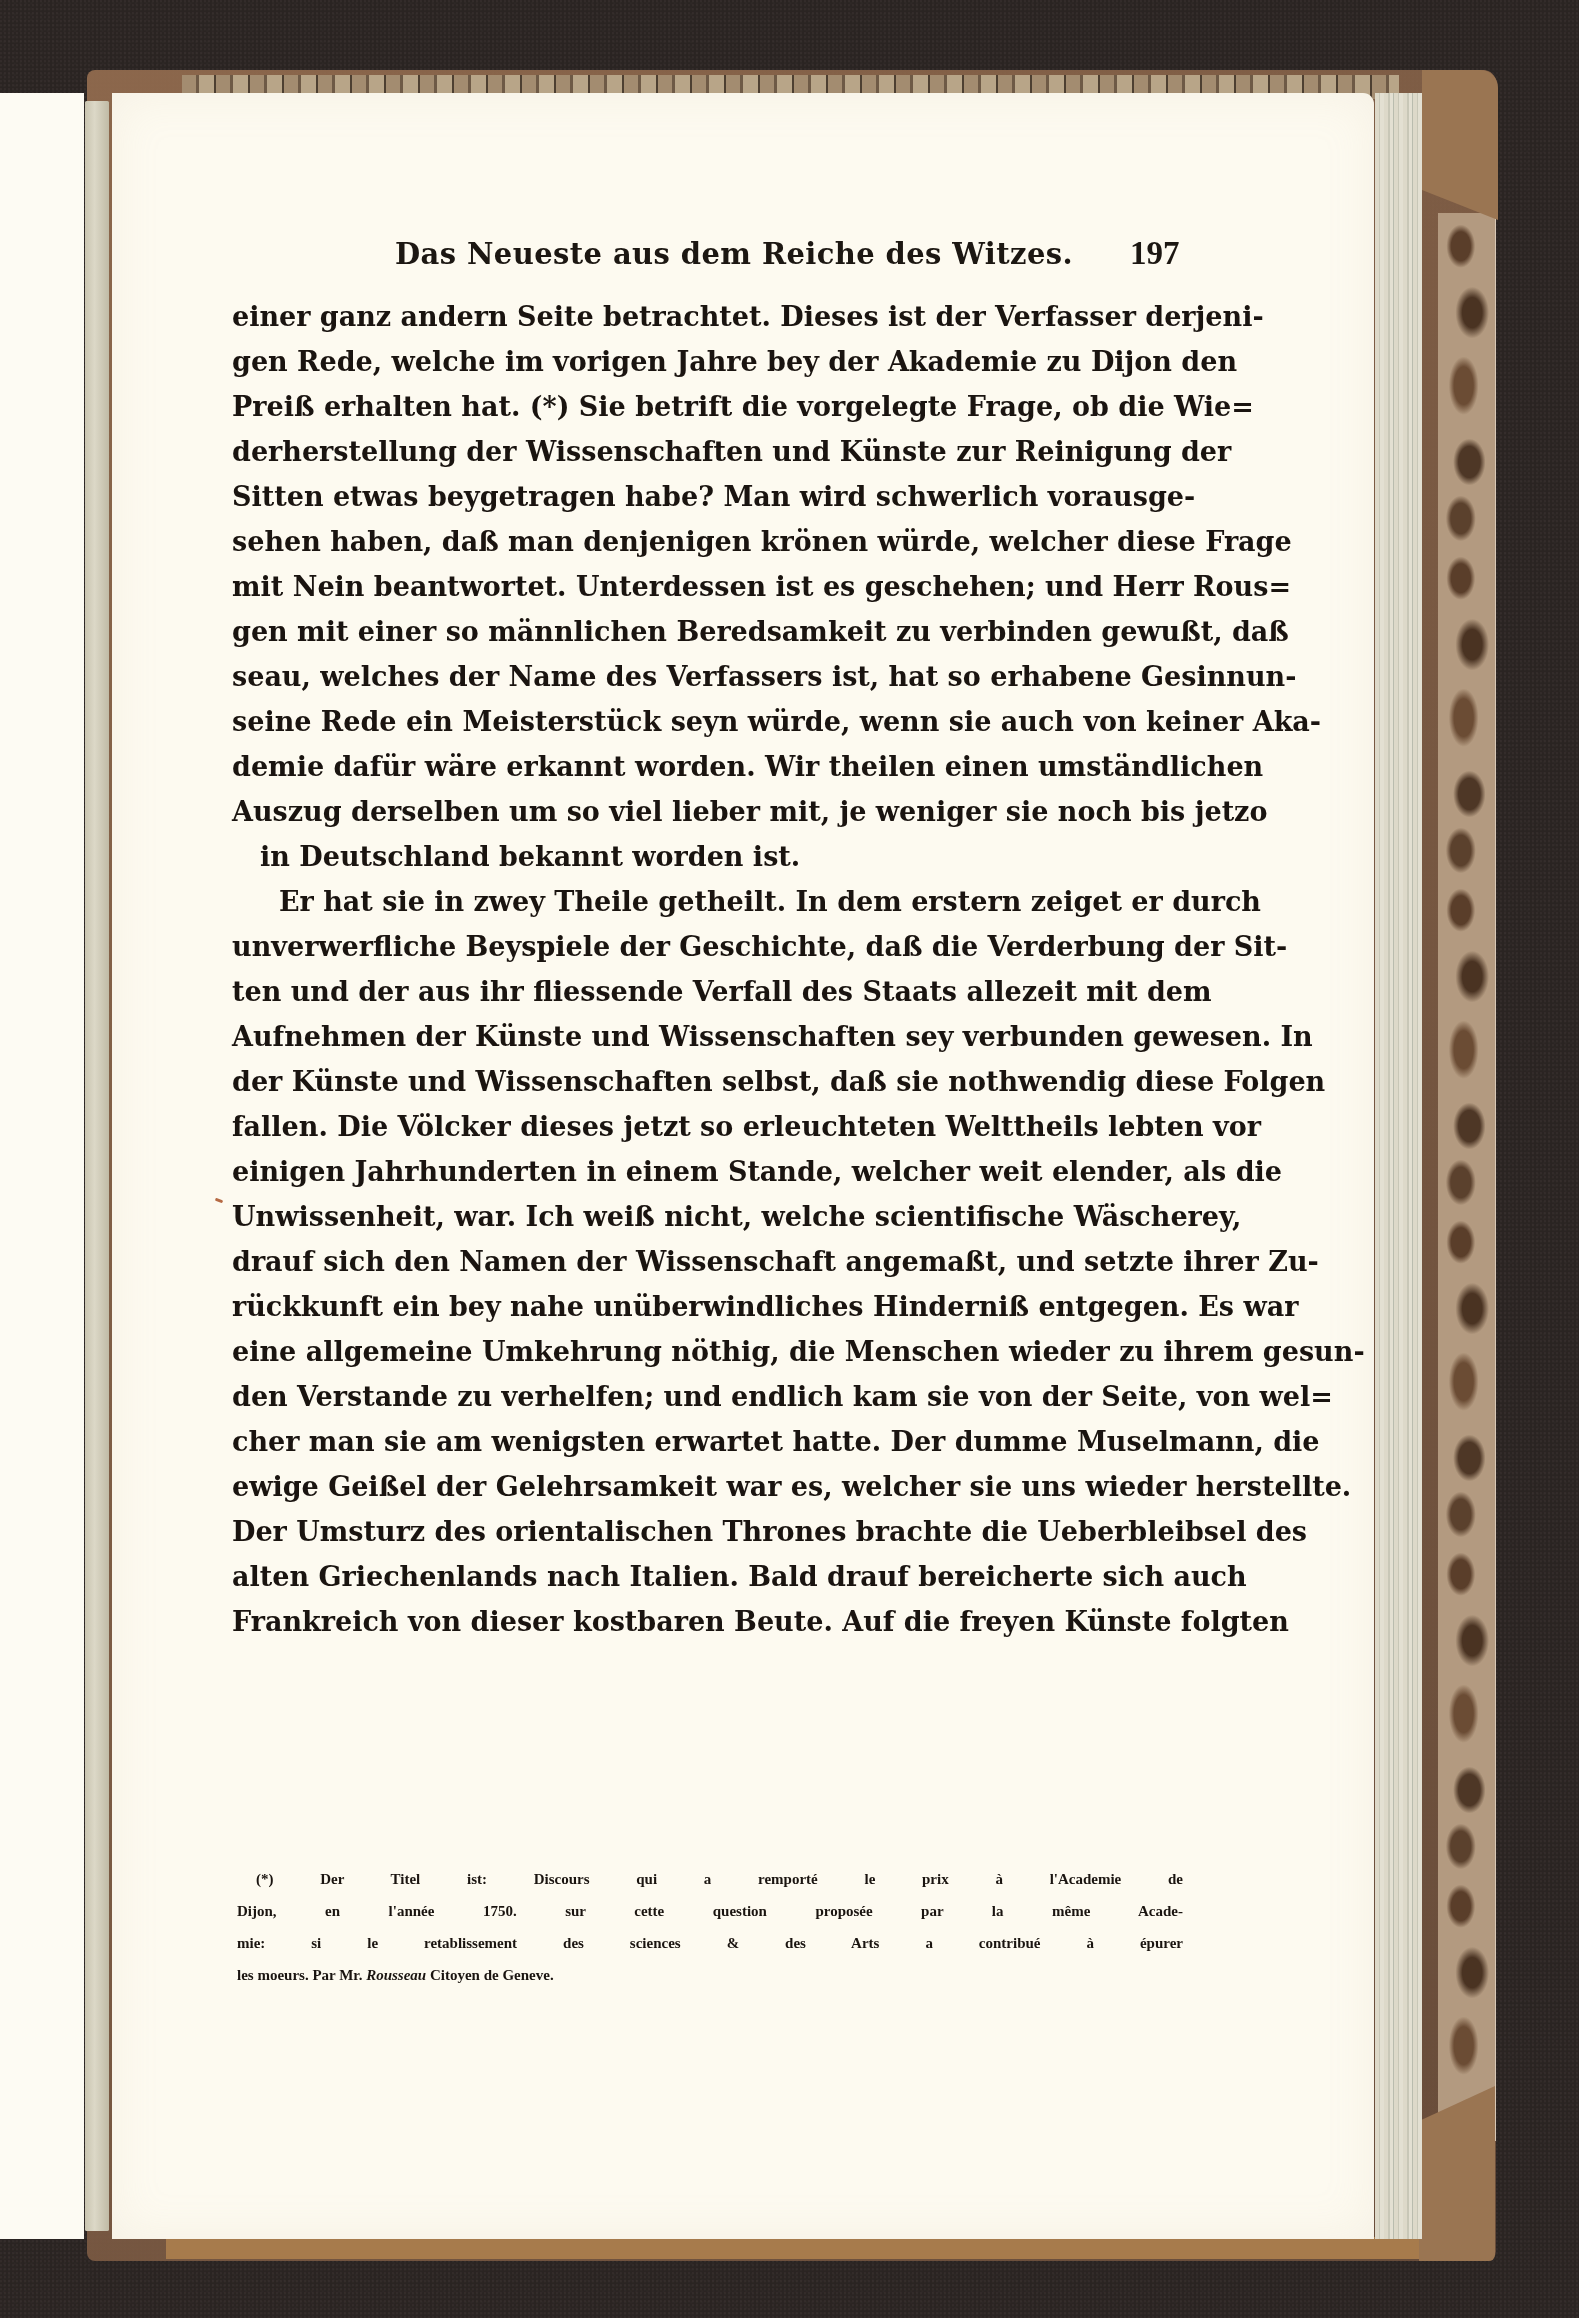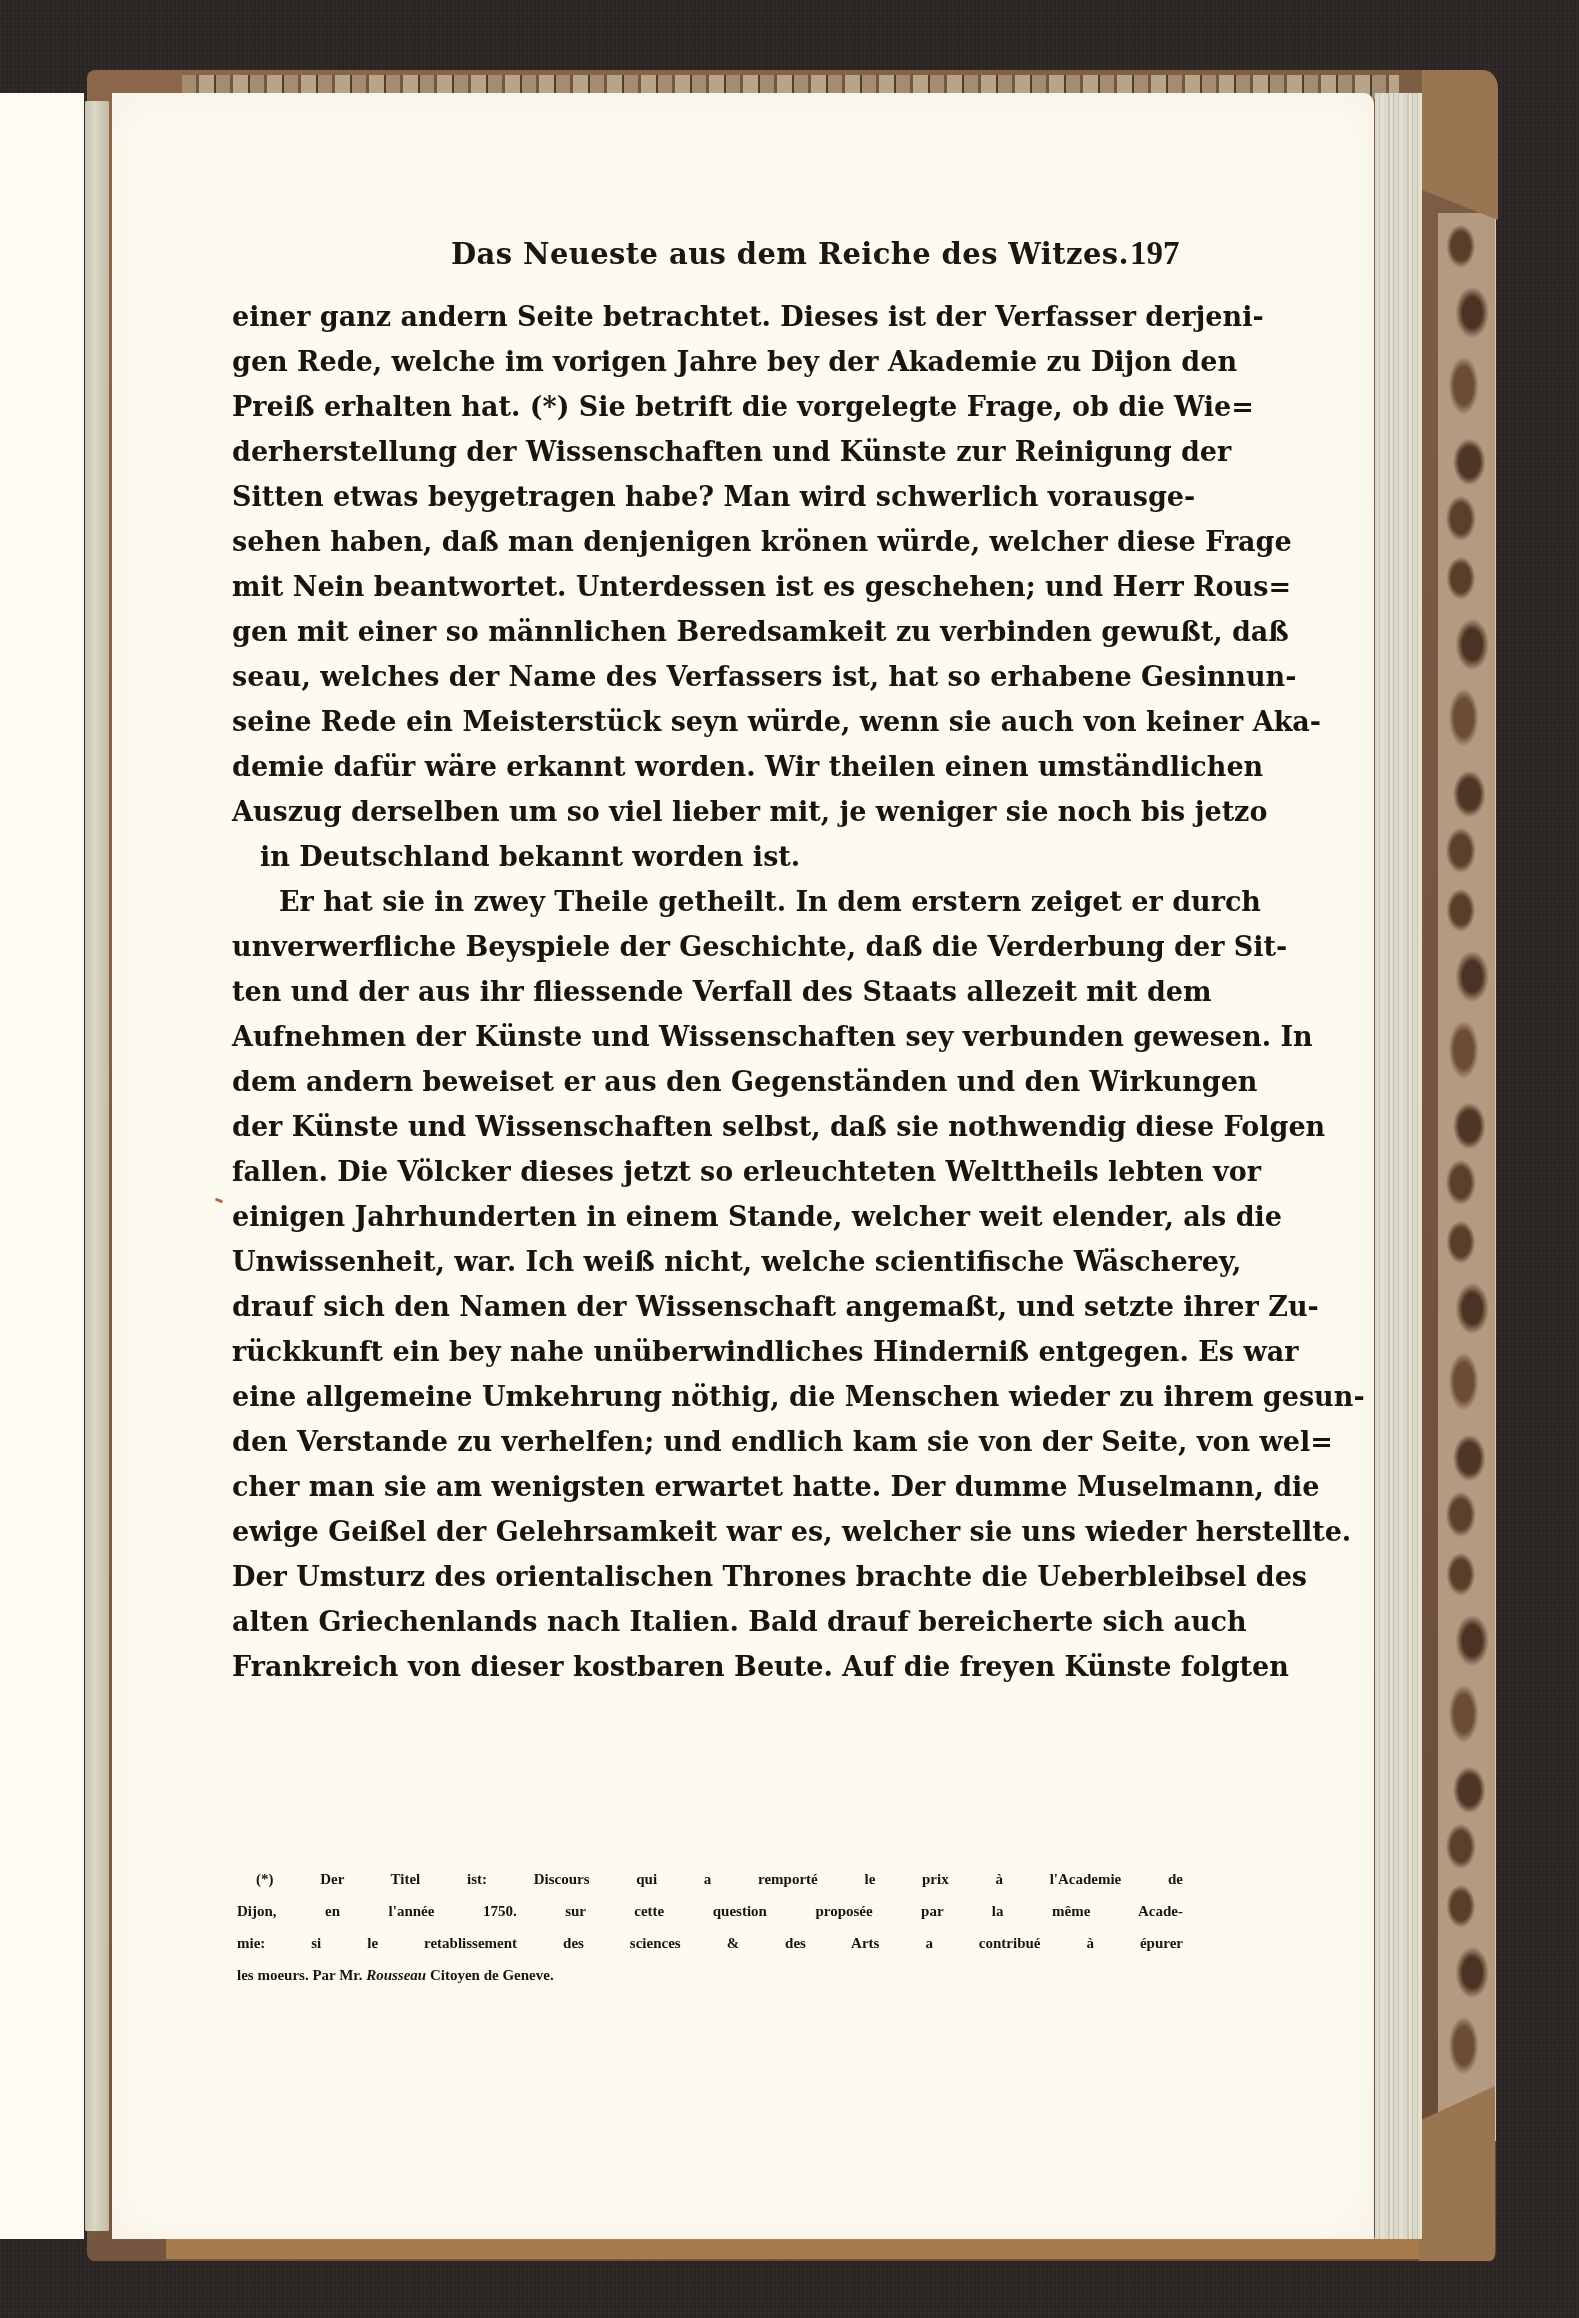--- a/index.html
+++ b/index.html
@@ -64,21 +64,21 @@
   .page {
     position: absolute; left: 112px; top: 93px; width: 1262px; height: 2146px;
     background: #fdfaf0;
     border-radius: 0 11px 0 0;
     box-shadow: inset 0 0 47px rgba(200,190,160,.15);
   }
 
   .running-head {
     position: absolute; left: 395px; top: 237px; width: 790px;
     font-family: "DejaVu Serif", serif; font-size: 29px; color: #1c1712;
-    font-weight: bold; letter-spacing: 0.4px; text-align: center;
+    font-weight: bold; letter-spacing: 0.4px;
   }
   .page-number {
     position: absolute; left: 1130px; top: 235px;
     font-family: "Liberation Serif", serif; font-size: 33px; color: #1c1712; font-weight: bold;
   }
 
   .body-text {
     position: absolute; left: 232px; top: 294px; width: 951px;
     font-family: "DejaVu Serif", serif; font-size: 27px; line-height: 45px;
     color: #1a1410; font-weight: bold;
@@ -135,21 +135,20 @@
   <span class="line">gen mit einer so männlichen Beredsamkeit zu verbinden gewußt, daß</span>
   <span class="line">seau, welches der Name des Verfassers ist, hat so erhabene Gesinnun-</span>
   <span class="line">seine Rede ein Meisterstück seyn würde, wenn sie auch von keiner Aka-</span>
   <span class="line">demie dafür wäre erkannt worden. Wir theilen einen umständlichen</span>
   <span class="line">Auszug derselben um so viel lieber mit, je weniger sie noch bis jetzo</span>
   <span class="line last">in Deutschland bekannt worden ist.</span>
   <span class="line indent">Er hat sie in zwey Theile getheilt. In dem erstern zeiget er durch</span>
   <span class="line">unverwerfliche Beyspiele der Geschichte, daß die Verderbung der Sit-</span>
   <span class="line">ten und der aus ihr fliessende Verfall des Staats allezeit mit dem</span>
   <span class="line">Aufnehmen der Künste und Wissenschaften sey verbunden gewesen. In</span>
-  <span class="line">dem andern beweiset er aus den Gegenständen und den Wirkungen</span>
   <span class="line">der Künste und Wissenschaften selbst, daß sie nothwendig diese Folgen</span>
   <span class="line">fallen. Die Völcker dieses jetzt so erleuchteten Welttheils lebten vor</span>
   <span class="line">einigen Jahrhunderten in einem Stande, welcher weit elender, als die</span>
   <span class="line">Unwissenheit, war. Ich weiß nicht, welche scientifische Wäscherey,</span>
   <span class="line">drauf sich den Namen der Wissenschaft angemaßt, und setzte ihrer Zu-</span>
   <span class="line">rückkunft ein bey nahe unüberwindliches Hinderniß entgegen. Es war</span>
   <span class="line">eine allgemeine Umkehrung nöthig, die Menschen wieder zu ihrem gesun-</span>
   <span class="line">den Verstande zu verhelfen; und endlich kam sie von der Seite, von wel=</span>
   <span class="line">cher man sie am wenigsten erwartet hatte. Der dumme Muselmann, die</span>
   <span class="line">ewige Geißel der Gelehrsamkeit war es, welcher sie uns wieder herstellte.</span>

